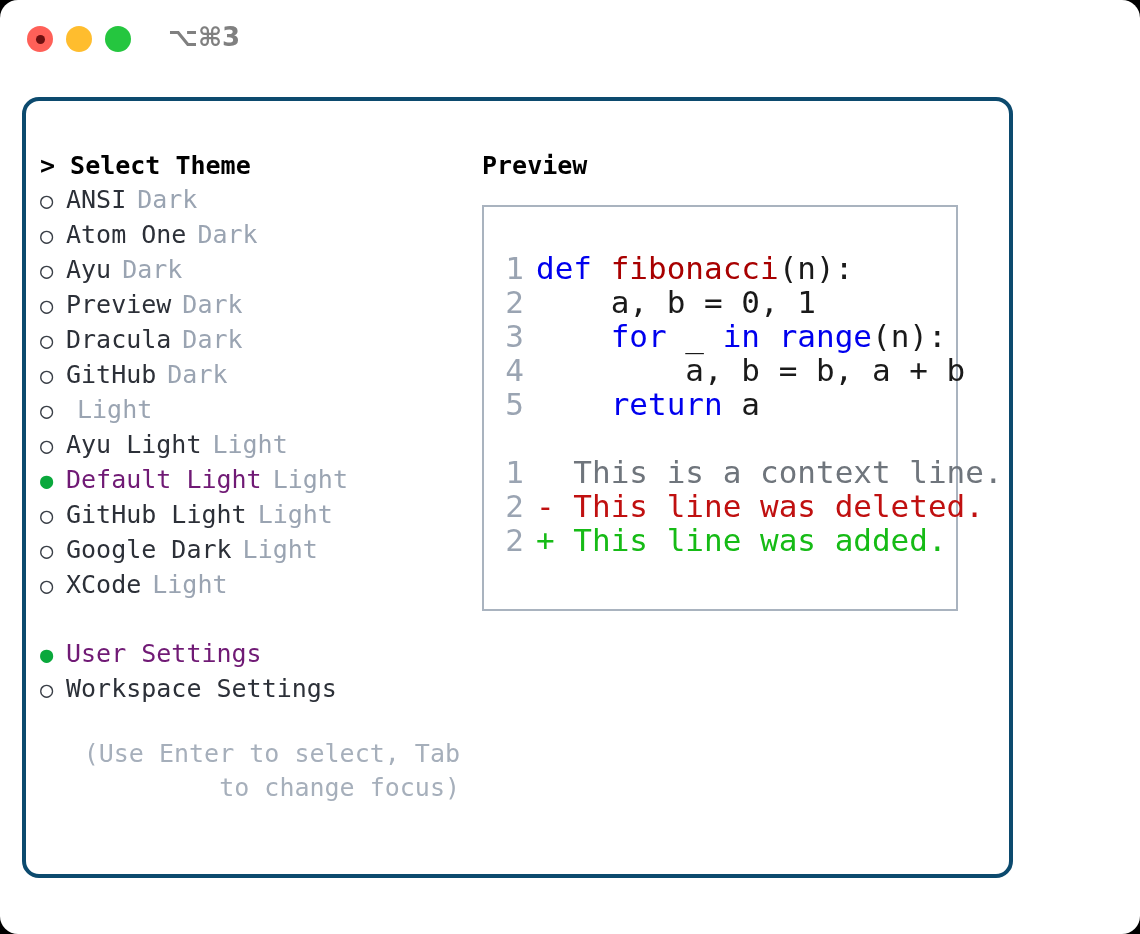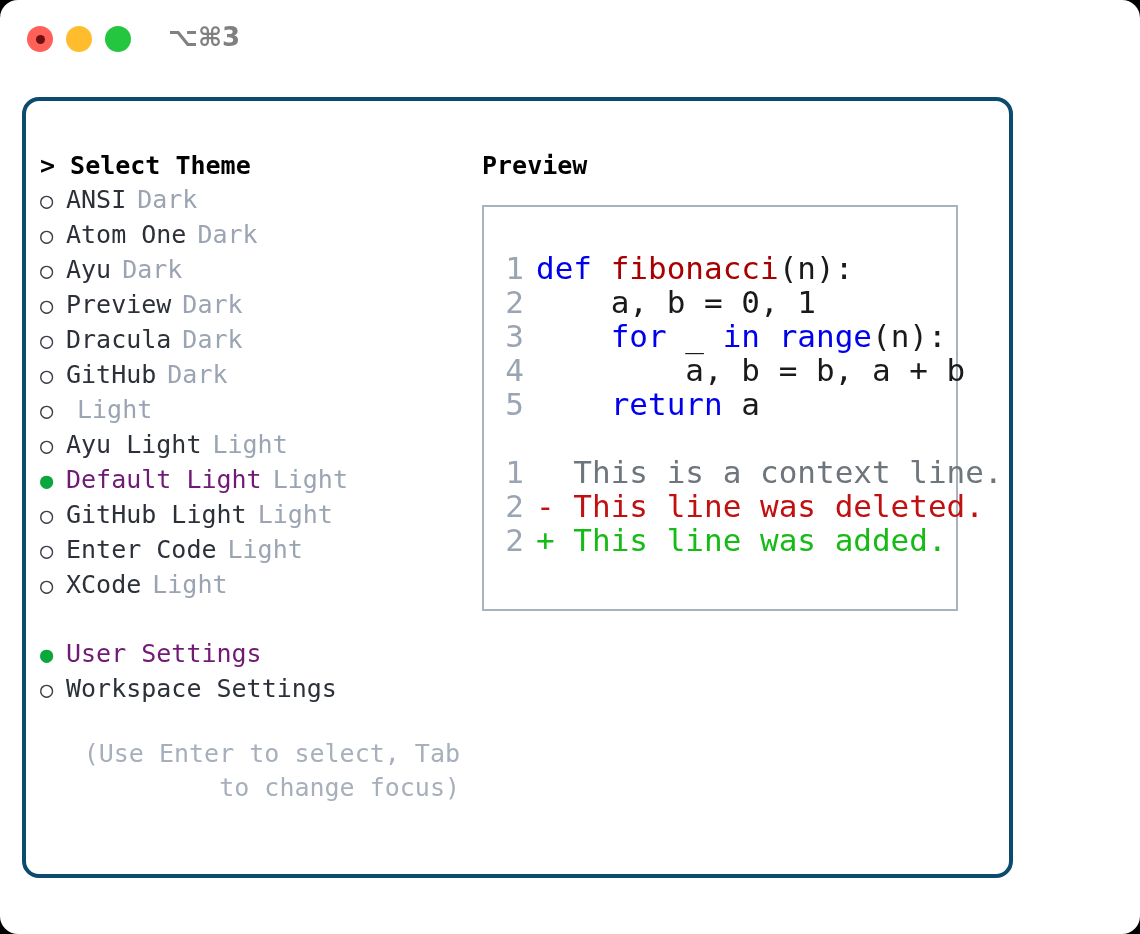--- a/index.html
+++ b/index.html
@@ -217,21 +217,21 @@
             <div class="row"><span class="bullet">○</span><span class="row-label">ANSI</span><span class="row-cat">Dark</span></div>
             <div class="row"><span class="bullet">○</span><span class="row-label">Atom One</span><span class="row-cat">Dark</span></div>
             <div class="row"><span class="bullet">○</span><span class="row-label">Ayu</span><span class="row-cat">Dark</span></div>
             <div class="row"><span class="bullet">○</span><span class="row-label">Preview</span><span class="row-cat">Dark</span></div>
             <div class="row"><span class="bullet">○</span><span class="row-label">Dracula</span><span class="row-cat">Dark</span></div>
             <div class="row"><span class="bullet">○</span><span class="row-label">GitHub</span><span class="row-cat">Dark</span></div>
             <div class="row"><span class="bullet">○</span><span class="row-cat">Light</span></div>
             <div class="row"><span class="bullet">○</span><span class="row-label">Ayu Light</span><span class="row-cat">Light</span></div>
             <div class="row selected"><span class="bullet sel">●</span><span class="row-label">Default Light</span><span class="row-cat">Light</span></div>
             <div class="row"><span class="bullet">○</span><span class="row-label">GitHub Light</span><span class="row-cat">Light</span></div>
-            <div class="row"><span class="bullet">○</span><span class="row-label">Enter Code</span><span class="row-cat">Light</span></div>
+            <div class="row"><span class="bullet">○</span><span class="row-label">Google Dark</span><span class="row-cat">Light</span></div>
             <div class="row"><span class="bullet">○</span><span class="row-label">XCode</span><span class="row-cat">Light</span></div>
           </div>
 
         <div class="spacer"></div>
 
         <div id="apply-rows">
             <div class="row selected"><span class="bullet sel">●</span><span class="row-label">User Settings</span></div>
             <div class="row"><span class="bullet">○</span><span class="row-label">Workspace Settings</span></div>
           </div>
 

